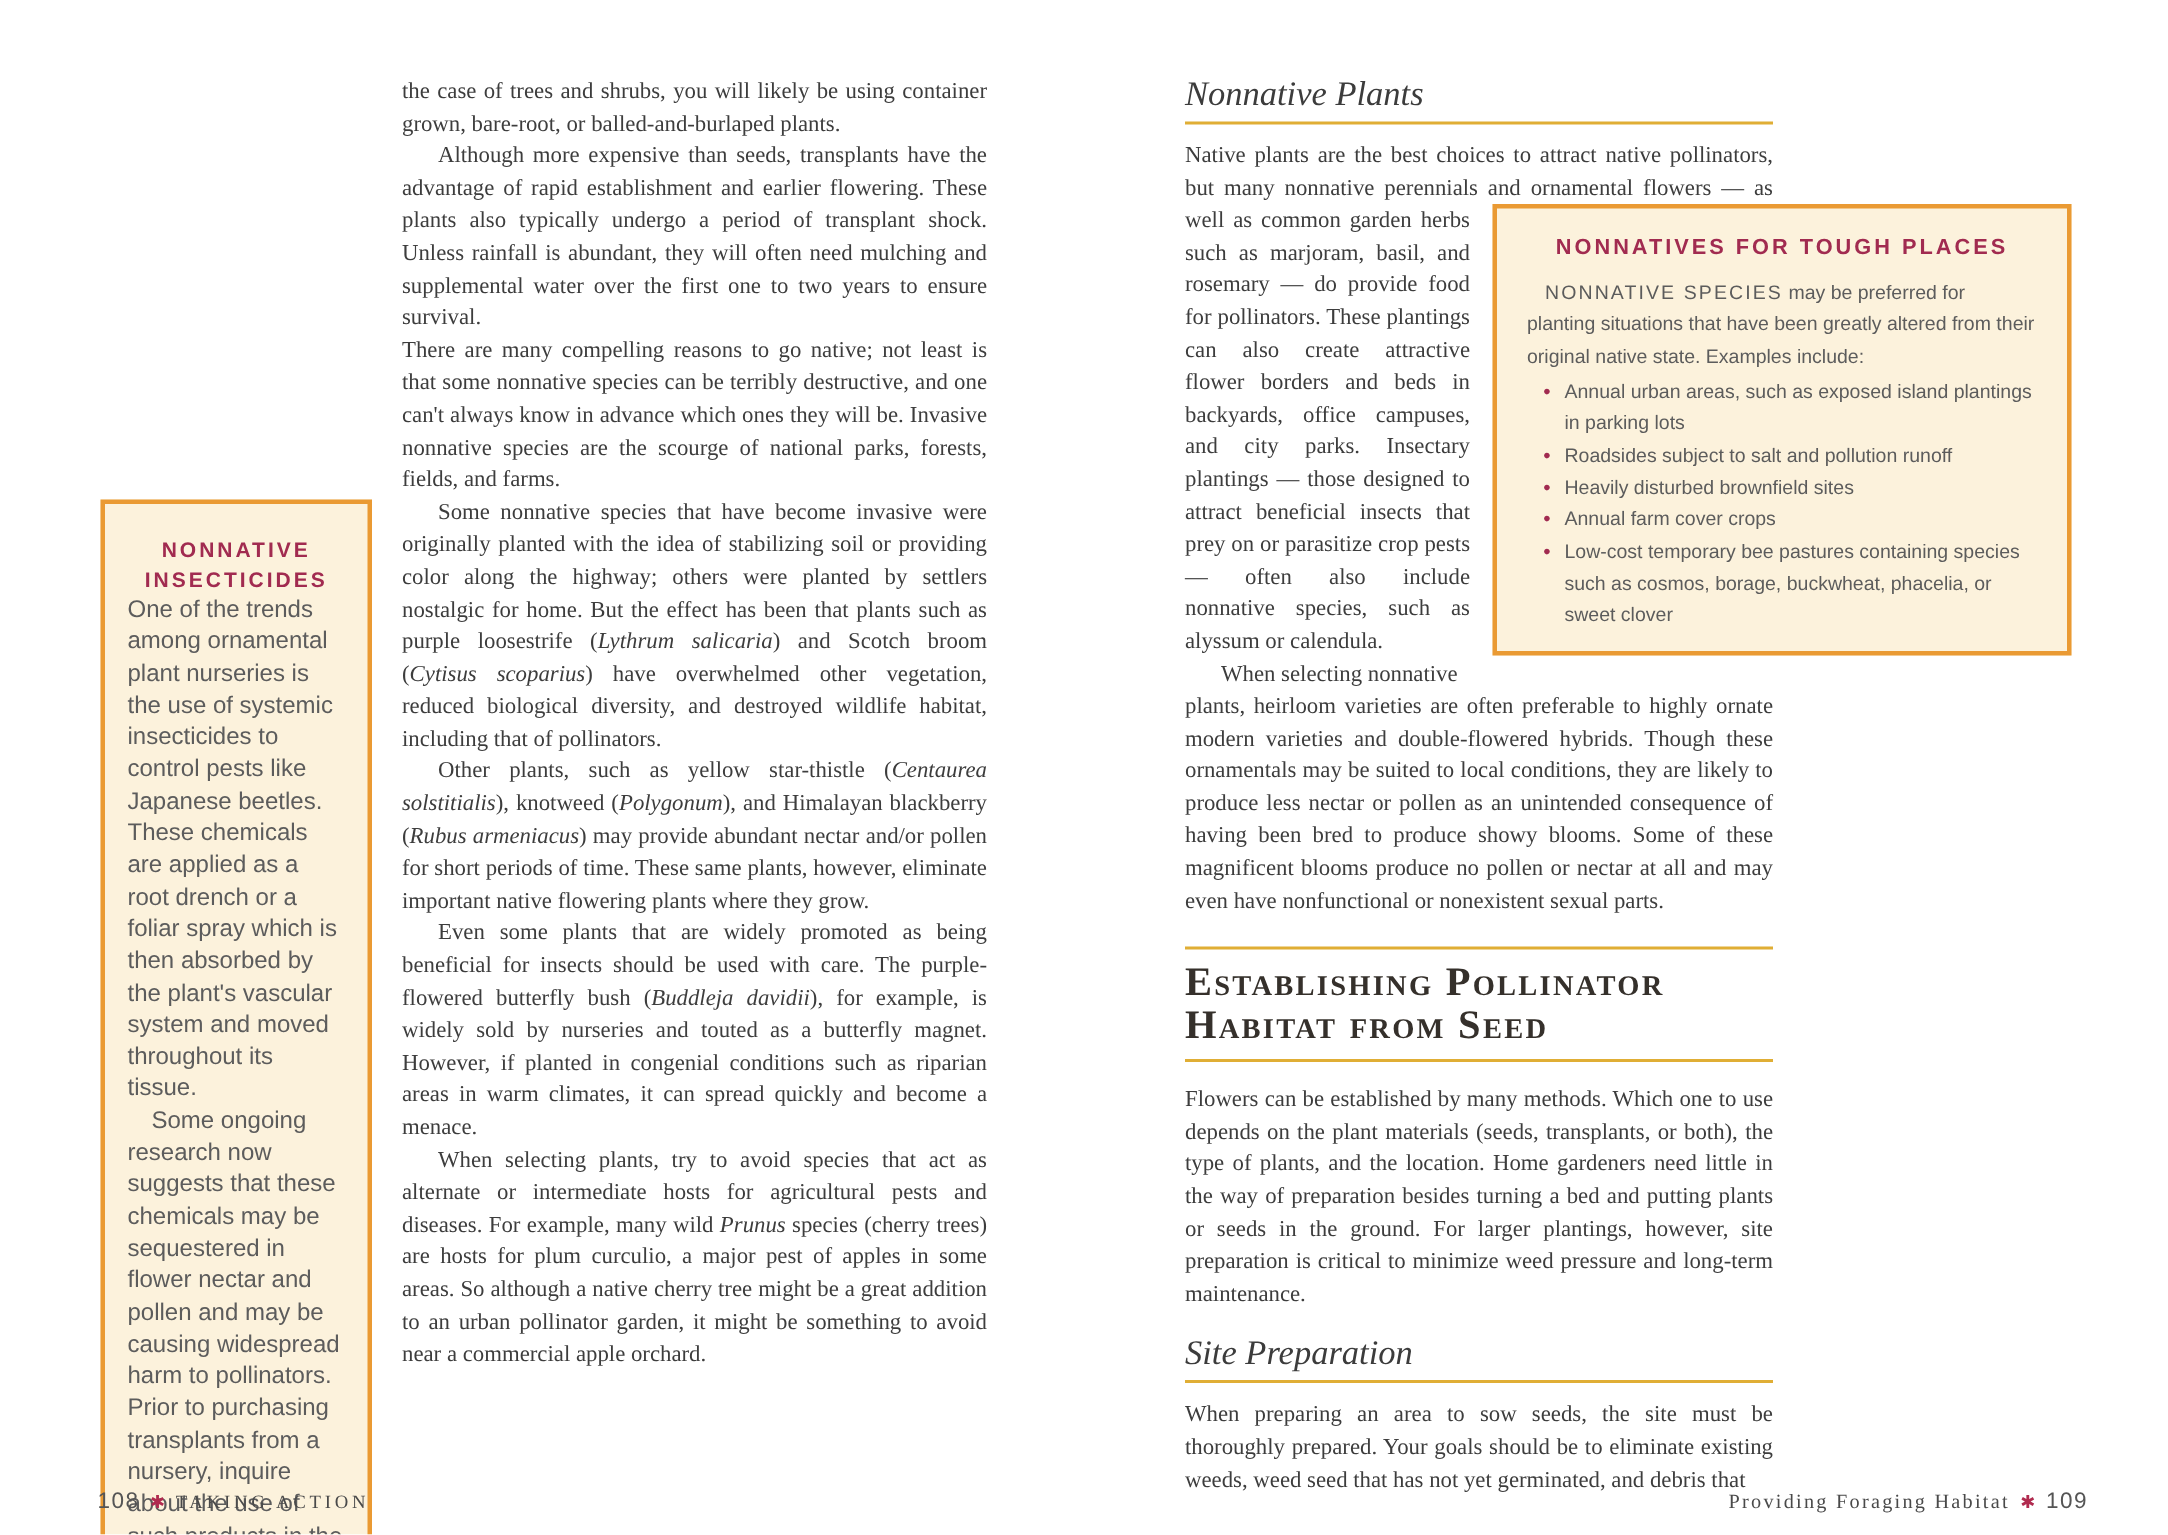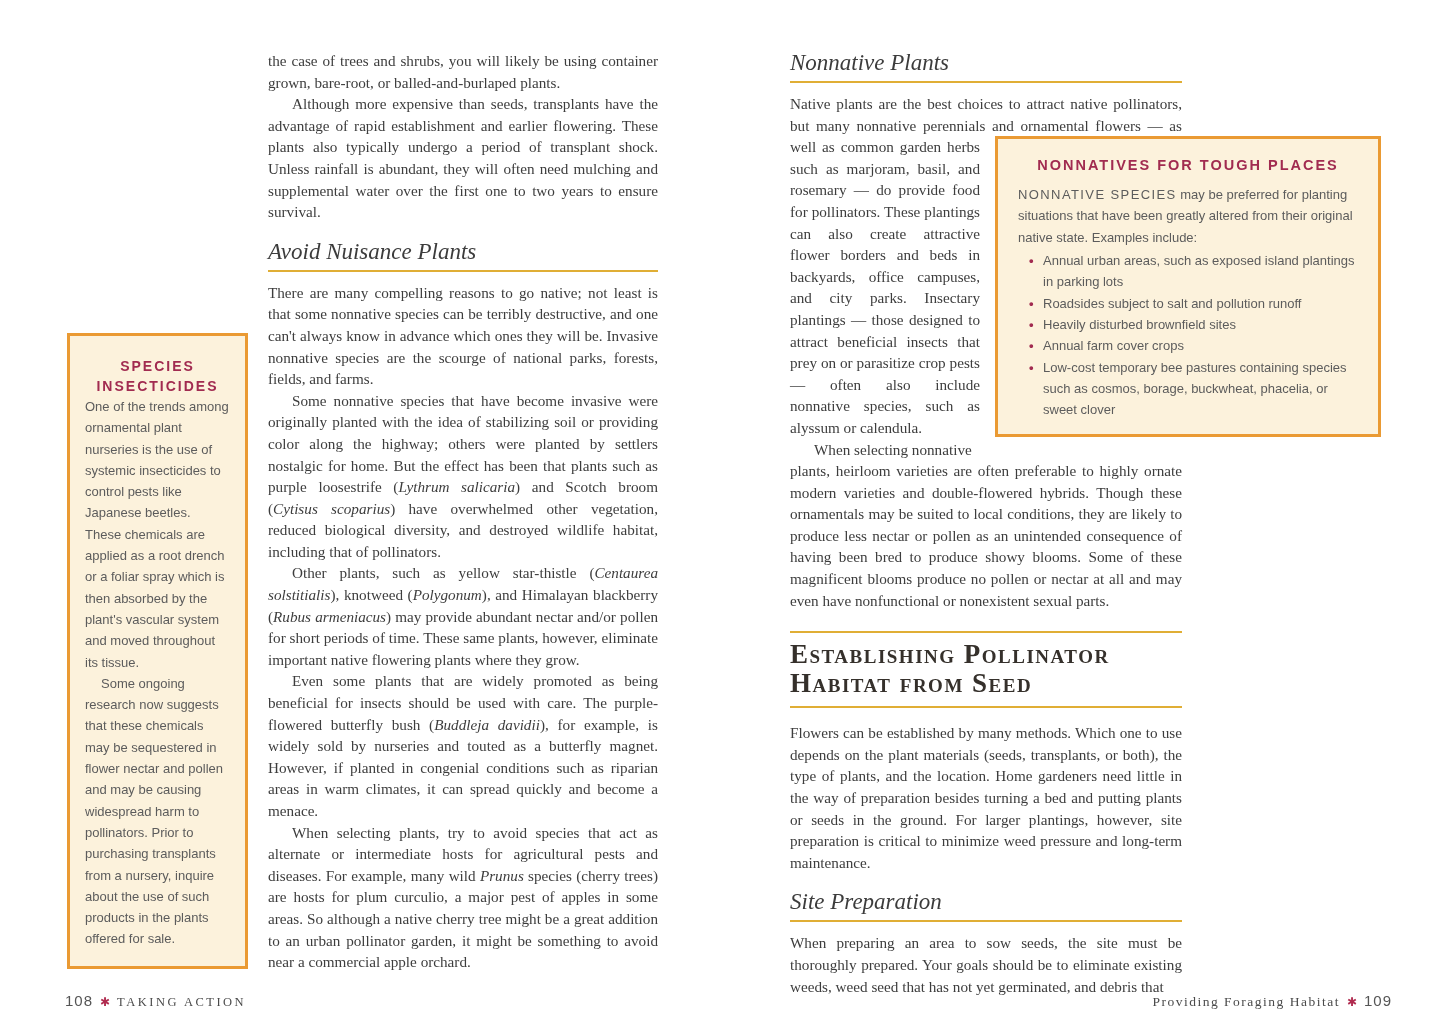--- a/index.html
+++ b/index.html
@@ -4,21 +4,21 @@
 <style>
   html,body { margin:0; padding:0; background:#ffffff; }
   .spread {
     position:relative; width:1410px; height:1023px; background:#ffffff;
     font-family:"Liberation Serif", serif; color:#3d3d3d; overflow:hidden;padding-left:42px;
   }
   
   .body-text { font-size:15.2px; line-height:21.6px; text-align:justify; margin:0; }
   .indent { text-indent:24px; }
   .it { font-style:italic; }
-  .caps { letter-spacing:1.4px; }
+  .caps { letter-spacing:1.4px;margin-left:12px; }
 
   
   .sub-head {
     font-style:italic; font-size:23px; line-height:26px; color:#3c3c3c;
     border-bottom:2px solid #e0ae35; padding-bottom:5px; margin:16px 0 10px 0;
     font-weight:normal;
   }
 
   
   .left-main  { position:absolute; left:268px; top:50px;  width:390px; }
@@ -33,21 +33,21 @@
   }
   .box-title {
     color:#a12b50; font-weight:bold; text-align:center;
     letter-spacing:2px; margin:0 0 10px 0;
   }
   .systemic-box {
     position:absolute; left:67px; top:333px; width:181px; min-height:570px;
     padding:20px 15px 16px 15px;
   }
   .systemic-box .box-title { font-size:14px; line-height:20px; }
-  .systemic-box p { font-size:13px; line-height:21.3px; margin:0; }
+  .systemic-box p { font-size:16px; line-height:21.3px; margin:0; }
   .systemic-box p.indent { text-indent:16px; }
 
   .tough-box {
     width:386px; margin-left:15px; flex-shrink:0; align-self:flex-start;
     padding:16px 20px 14px 20px;
   }
   .tough-box .box-title { font-size:14.5px; line-height:20px; margin-bottom:9px; }
   .tough-box .box-intro { font-size:13px; line-height:21.3px; margin:0 0 2px 0; }
   .tough-box ul { list-style:none; margin:2px 0 0 10px; padding:0; }
   .tough-box li {
@@ -91,31 +91,30 @@
 </style>
 </head>
 <body>
 
 <div class="spread">
 
   <div class="left-main">
     <p class="body-text">the case of trees and shrubs, you will likely be using container grown, bare-root, or balled-and-burlaped plants.</p>
     <p class="body-text indent">Although more expensive than seeds, transplants have the advantage of rapid establishment and earlier flowering. These plants also typically undergo a period of transplant shock. Unless rainfall is abundant, they will often need mulching and supplemental water over the first one to two years to ensure survival.</p>
 
-    <h2 class="sub-head">Avoid Nuisance Plants</h2>
 
     <p class="body-text">There are many compelling reasons to go native; not least is that some nonnative species can be terribly destructive, and one can't always know in advance which ones they will be. Invasive nonnative species are the scourge of national parks, forests, fields, and farms.</p>
     <p class="body-text indent"><span>Some nonnative species that have become invasive were originally planted with the idea of stabilizing soil or providing color along the highway; others were planted by settlers nostalgic for home. But the effect has been that plants such as purple loosestrife (</span><span class="it">Lythrum salicaria</span><span>) and Scotch broom (</span><span class="it">Cytisus scoparius</span><span>) have overwhelmed other vegetation, reduced biological diversity, and destroyed wildlife habitat, including that of pollinators.</span></p>
     <p class="body-text indent"><span>Other plants, such as yellow star-thistle (</span><span class="it">Centaurea solstitialis</span><span>), knotweed (</span><span class="it">Polygonum</span><span>), and Himalayan blackberry (</span><span class="it">Rubus armeniacus</span><span>) may provide abundant nectar and/or pollen for short periods of time. These same plants, however, eliminate important native flowering plants where they grow.</span></p>
     <p class="body-text indent"><span>Even some plants that are widely promoted as being beneficial for insects should be used with care. The purple-flowered butterfly bush (</span><span class="it">Buddleja davidii</span><span>), for example, is widely sold by nurseries and touted as a butterfly magnet. However, if planted in congenial conditions such as riparian areas in warm climates, it can spread quickly and become a menace.</span></p>
     <p class="body-text indent"><span>When selecting plants, try to avoid species that act as alternate or intermediate hosts for agricultural pests and diseases. For example, many wild </span><span class="it">Prunus</span><span> species (cherry trees) are hosts for plum curculio, a major pest of apples in some areas. So although a native cherry tree might be a great addition to an urban pollinator garden, it might be something to avoid near a commercial apple orchard.</span></p>
   </div>
 
   <div class="cream-box systemic-box">
-    <p class="box-title">SPECIES INSECTICIDES</p>
+    <p class="box-title">NONNATIVE INSECTICIDES</p>
     <p>One of the trends among ornamental plant nurseries is the use of systemic insecticides to control pests like Japanese beetles. These chemicals are applied as a root drench or a foliar spray which is then absorbed by the plant's vascular system and moved throughout its tissue.</p>
     <p class="indent">Some ongoing research now suggests that these chemicals may be sequestered in flower nectar and pollen and may be causing widespread harm to pollinators. Prior to purchasing transplants from a nursery, inquire about the use of such products in the plants offered for sale.</p>
   </div>
 
   <div class="right-main">
     <h2 class="sub-head" style="margin-top:0;">Nonnative Plants</h2>
 
     <p class="body-text lead-para">Native plants are the best choices to attract native pollinators, but many nonnative perennials and ornamental flowers — as</p>
 
     <div class="wrap-row">

